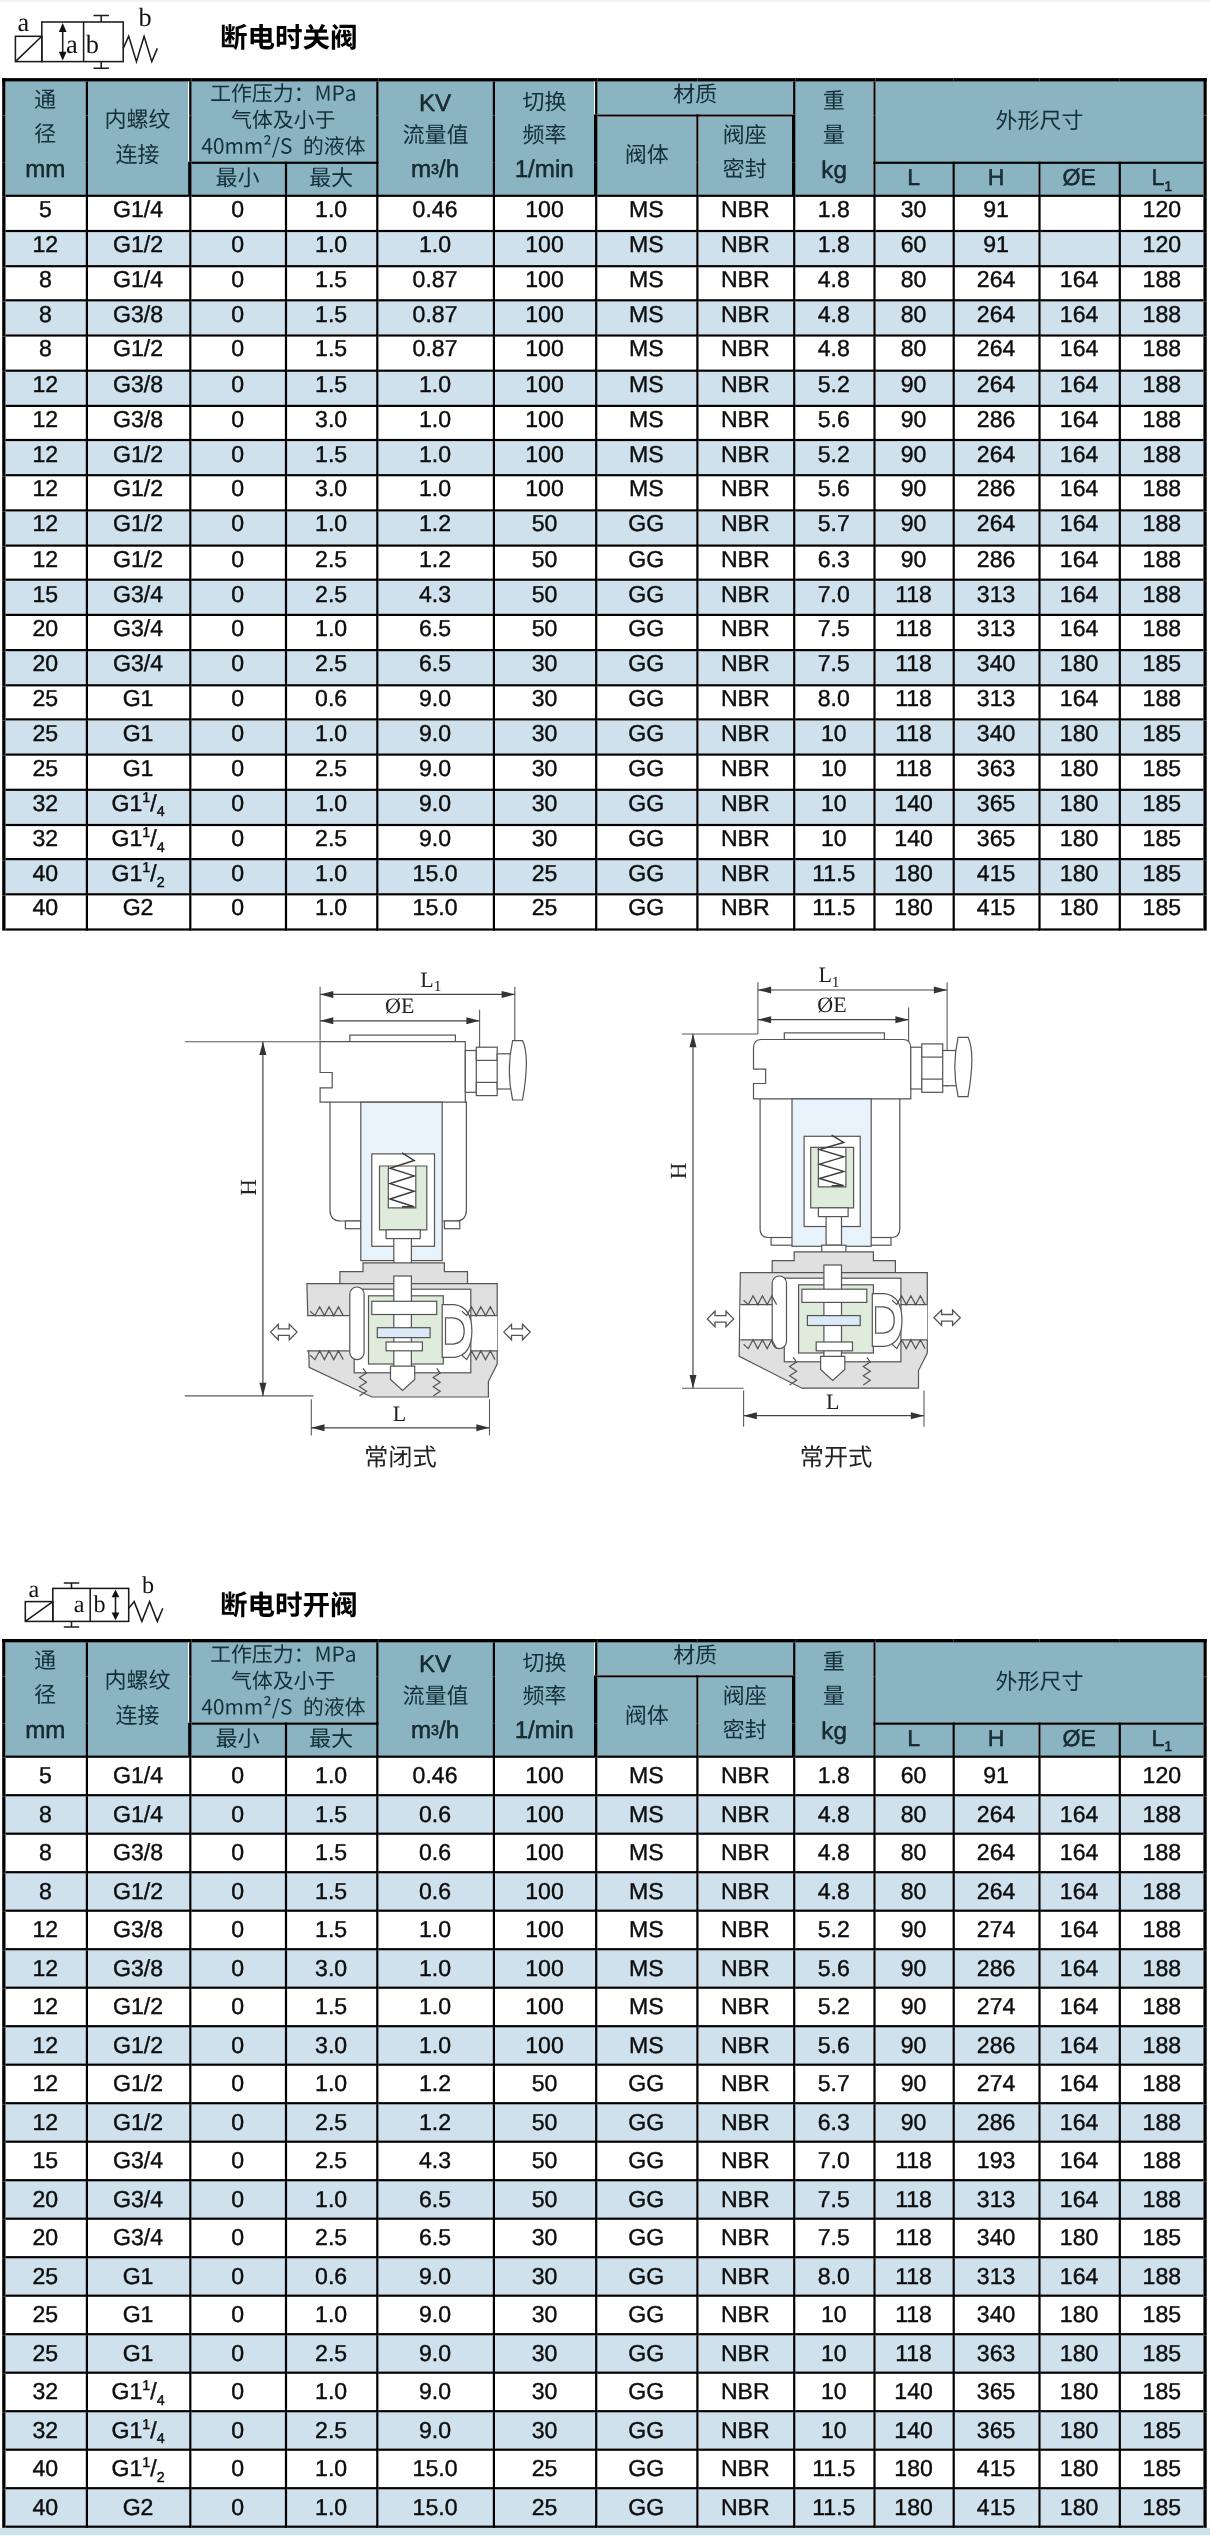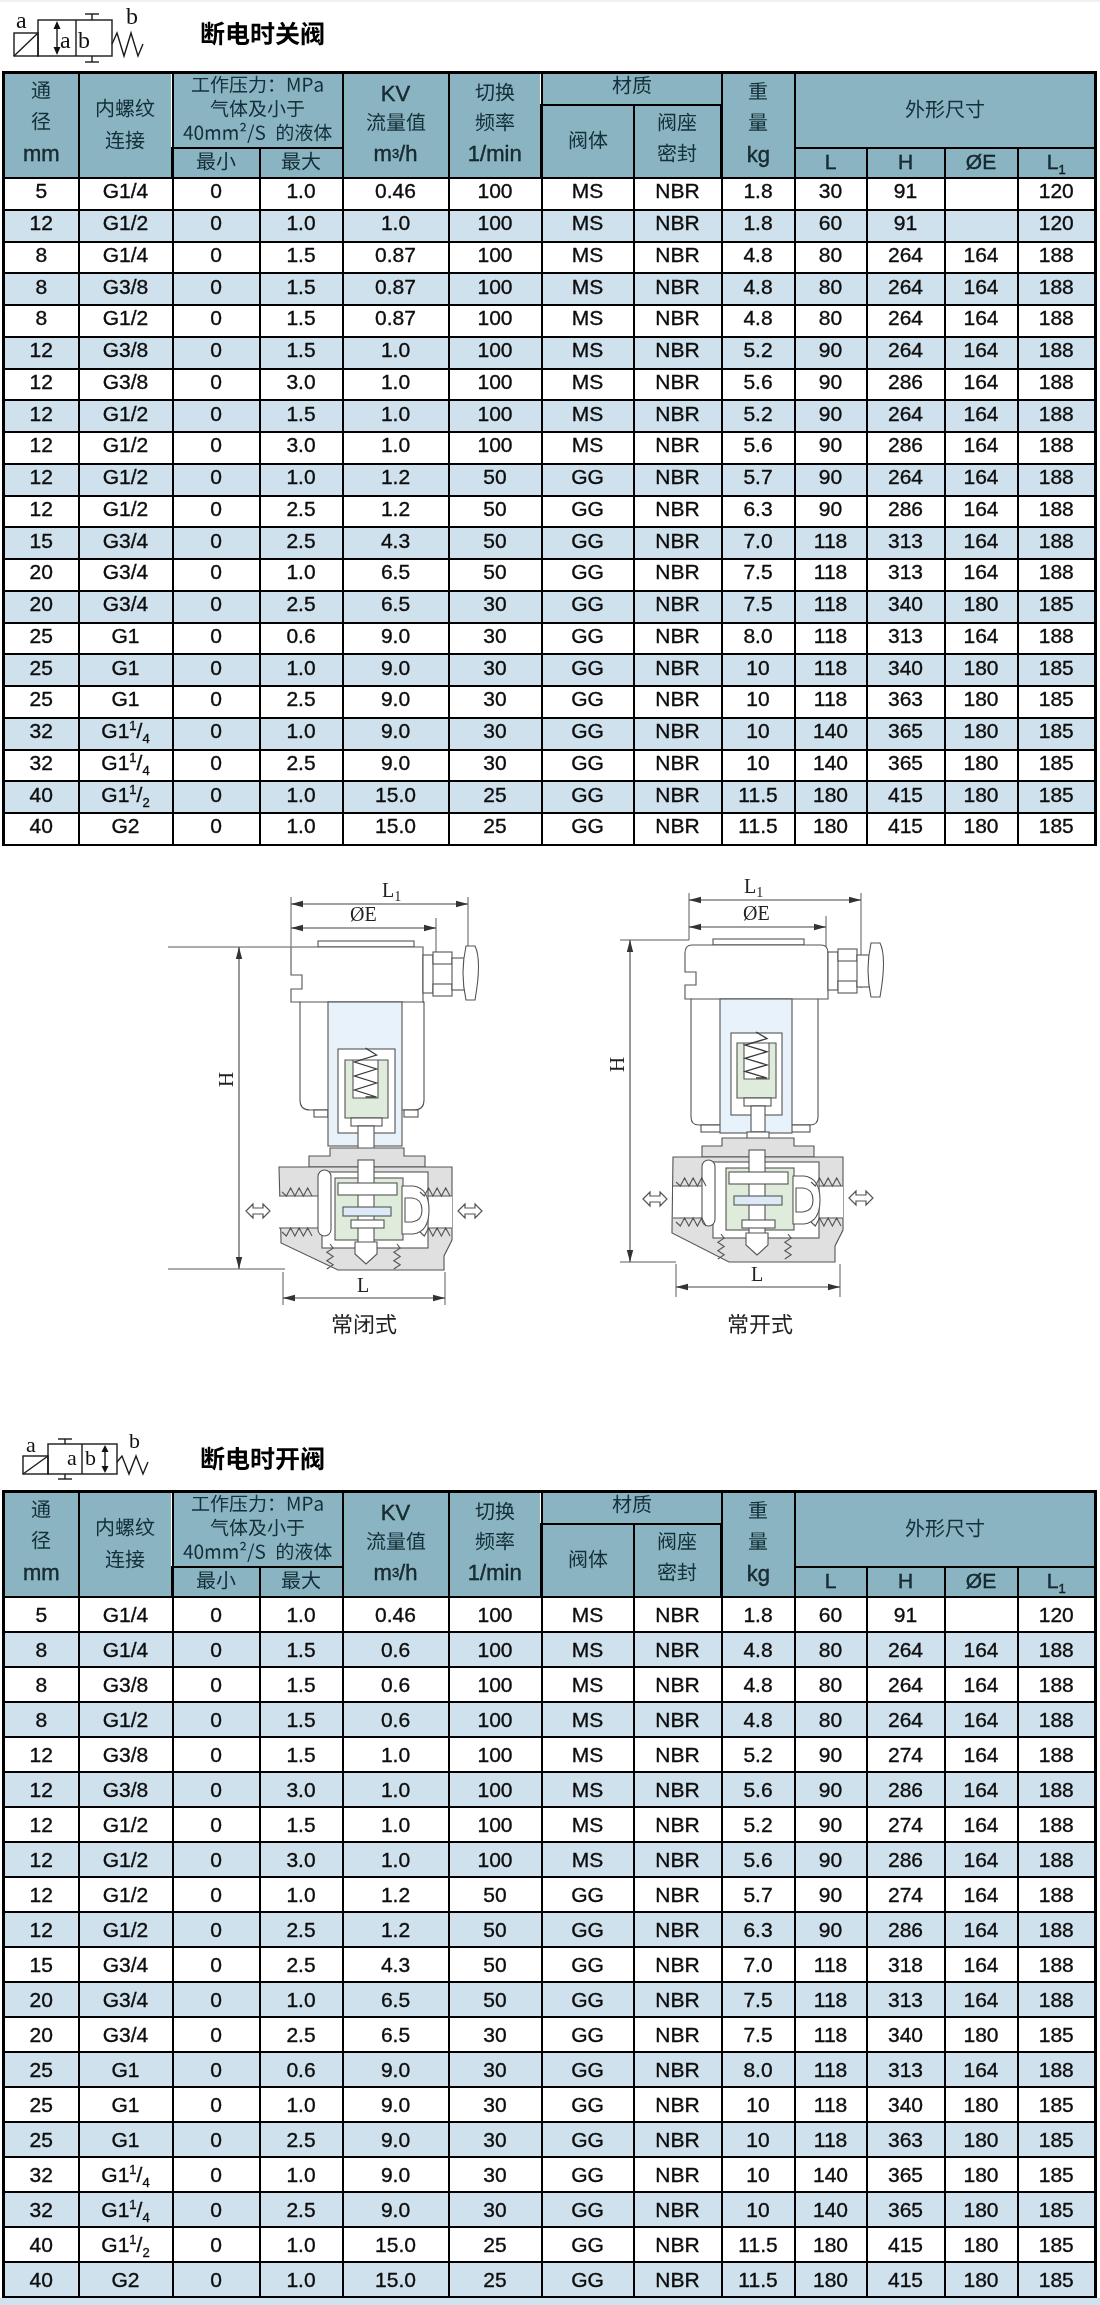--- a/index.html
+++ b/index.html
@@ -1234,21 +1234,21 @@
           <td>15</td>
           <td>G3/4</td>
           <td>0</td>
           <td>2.5</td>
           <td>4.3</td>
           <td>50</td>
           <td>GG</td>
           <td>NBR</td>
           <td>7.0</td>
           <td>118</td>
-          <td>318</td>
+          <td>193</td>
           <td>164</td>
           <td>188</td>
         </tr>
         <tr class="b" style="height:35.0px">
           <td>20</td>
           <td>G3/4</td>
           <td>0</td>
           <td>1.0</td>
           <td>6.5</td>
           <td>50</td>

